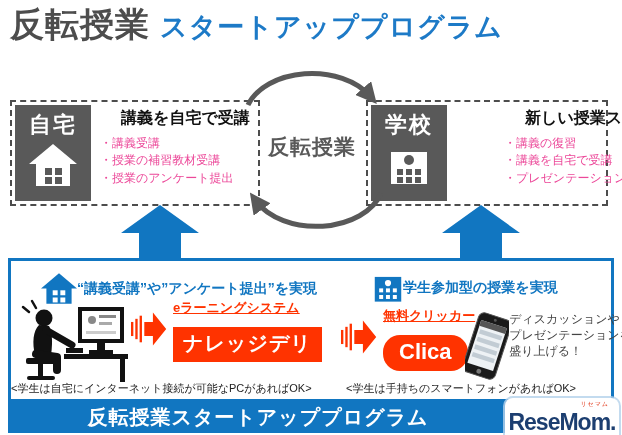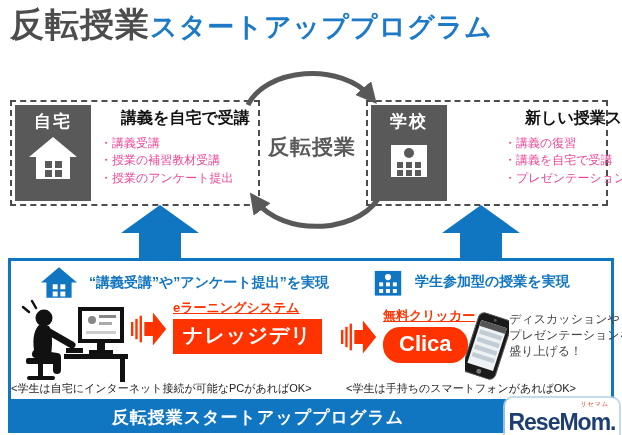--- a/index.html
+++ b/index.html
@@ -2,64 +2,64 @@
 <html><head>
 <meta charset="utf-8">
 <style>
   html,body{margin:0;padding:0;background:#fff;}
   body{font-family:"Liberation Sans","DejaVu Sans",sans-serif;}
   .canvas{position:relative;width:622px;height:435px;background:#fff;overflow:hidden;}
 
   
   .title{position:absolute;left:10px;top:2px;white-space:nowrap;line-height:44px;}
   .title .main{font-size:34px;font-weight:bold;color:#4d4d4d;letter-spacing:1px;}
-  .title .sub{font-size:27px;font-weight:bold;color:#1d7ac7;letter-spacing:1px;}
+  .title .sub{font-size:27px;font-weight:bold;color:#1d7ac7;margin-left:10px;letter-spacing:1px;}
 
   
   .overlay{position:absolute;left:0;top:0;z-index:3;pointer-events:none;}
 
   
   .dashed-box{position:absolute;top:100px;height:106px;border:2px dashed #4d4d4d;background:#fff;box-sizing:border-box;z-index:2;}
   .dashed-box.home{left:10px;width:250px;}
   .dashed-box.school{left:366px;width:242px;}
   .gray-square{position:absolute;left:3px;top:3px;bottom:3px;width:76px;background:#595959;text-align:center;}
-  .gray-square .tag{display:block;color:#fff;font-weight:bold;font-size:17px;margin-top:5px;letter-spacing:2px;}
+  .gray-square .tag{display:block;color:#fff;font-weight:bold;font-size:22px;margin-top:5px;letter-spacing:2px;}
   .gray-square svg{margin-top:3px;}
   .box-text{position:absolute;top:6px;}
   .dashed-box.home .box-text{left:88px;}
   .dashed-box.school .box-text{left:96px;margin-left:40px;}
   .box-text .heading{font-size:16px;font-weight:bold;color:#111;white-space:nowrap;padding-left:21px;}
   .bullets{margin-top:6px;font-size:12px;color:#ec4899;line-height:1.45;white-space:nowrap;}
 
   .cycle-label{position:absolute;left:264px;top:133px;width:96px;text-align:center;font-size:21px;font-weight:bold;color:#595959;letter-spacing:1px;z-index:2;}
 
   
   .panel{position:absolute;left:8px;top:258px;width:606px;height:144px;border:3px solid #1176c1;box-sizing:border-box;background:#fff;z-index:2;display:flex;}
   .half{position:relative;width:50%;height:100%;}
-  .half-header{position:absolute;top:6px;display:flex;align-items:center;gap:12px;white-space:nowrap;}
+  .half-header{position:absolute;top:12px;display:flex;align-items:center;gap:0;white-space:nowrap;}
   .half.left .half-header{left:30px;}
   .half.right .half-header{left:62px;}
   .half-header .htext{font-size:14px;font-weight:bold;color:#1176c1;}
 
   .half.left .content{position:absolute;left:8px;top:36px;display:flex;align-items:flex-start;}
   .half.right .content{position:absolute;left:30px;top:44px;display:flex;align-items:flex-start;}
   .product-col{display:flex;flex-direction:column;align-items:flex-start;margin-left:6px;margin-top:2px;}
   .product-label{font-size:13px;font-weight:bold;color:#ff3300;text-decoration:underline;white-space:nowrap;}
-  .product-name{margin-top:2px;background:#ff3300;color:#fff;font-weight:bold;padding:3px 10px 5px;white-space:nowrap;}
+  .product-name{margin-top:10px;background:#ff3300;color:#fff;font-weight:bold;padding:3px 10px 5px;white-space:nowrap;}
   .half.left .product-name{font-size:20px;letter-spacing:1px;}
   .half.right .product-name{font-size:22px;padding:4px 16px 6px;border-radius:17px;}
   .arrow-svg{margin-top:10px;flex:none;}
   .person-svg{flex:none;margin-top:2px;}
   .phone-svg{flex:none;margin-left:-10px;margin-top:6px;}
   .note{margin-left:0px;margin-top:6px;font-size:12px;color:#444;line-height:1.35;white-space:nowrap;}
   .caption{position:absolute;bottom:3px;left:0;width:100%;text-align:center;font-size:11px;color:#222;white-space:nowrap;}
 
   
   .footer-bar{position:absolute;left:8px;top:402px;width:606px;height:31px;background:#1176c1;z-index:2;}
-  .footer-bar .banner{display:block;width:500px;text-align:center;color:#fff;font-weight:bold;font-size:17px;line-height:31px;letter-spacing:1px;}
+  .footer-bar .banner{display:block;width:500px;text-align:center;color:#fff;font-weight:bold;font-size:20px;line-height:31px;letter-spacing:1px;}
   .logo{position:absolute;left:505px;top:398px;width:114px;height:48px;background:#fff;border-radius:8px;z-index:4;display:flex;align-items:center;justify-content:center;box-shadow:0 0 0 2px rgba(180,210,235,.8);}
   .logo .logo-text{color:#1c3e70;font-weight:bold;font-size:23px;letter-spacing:-1px;}
   .logo .logo-ruby{position:absolute;top:2px;right:10px;font-size:6px;color:#e03010;letter-spacing:1px;}
 </style>
 </head>
 <body>
 
 <div class="canvas">
 
   <div class="title">

